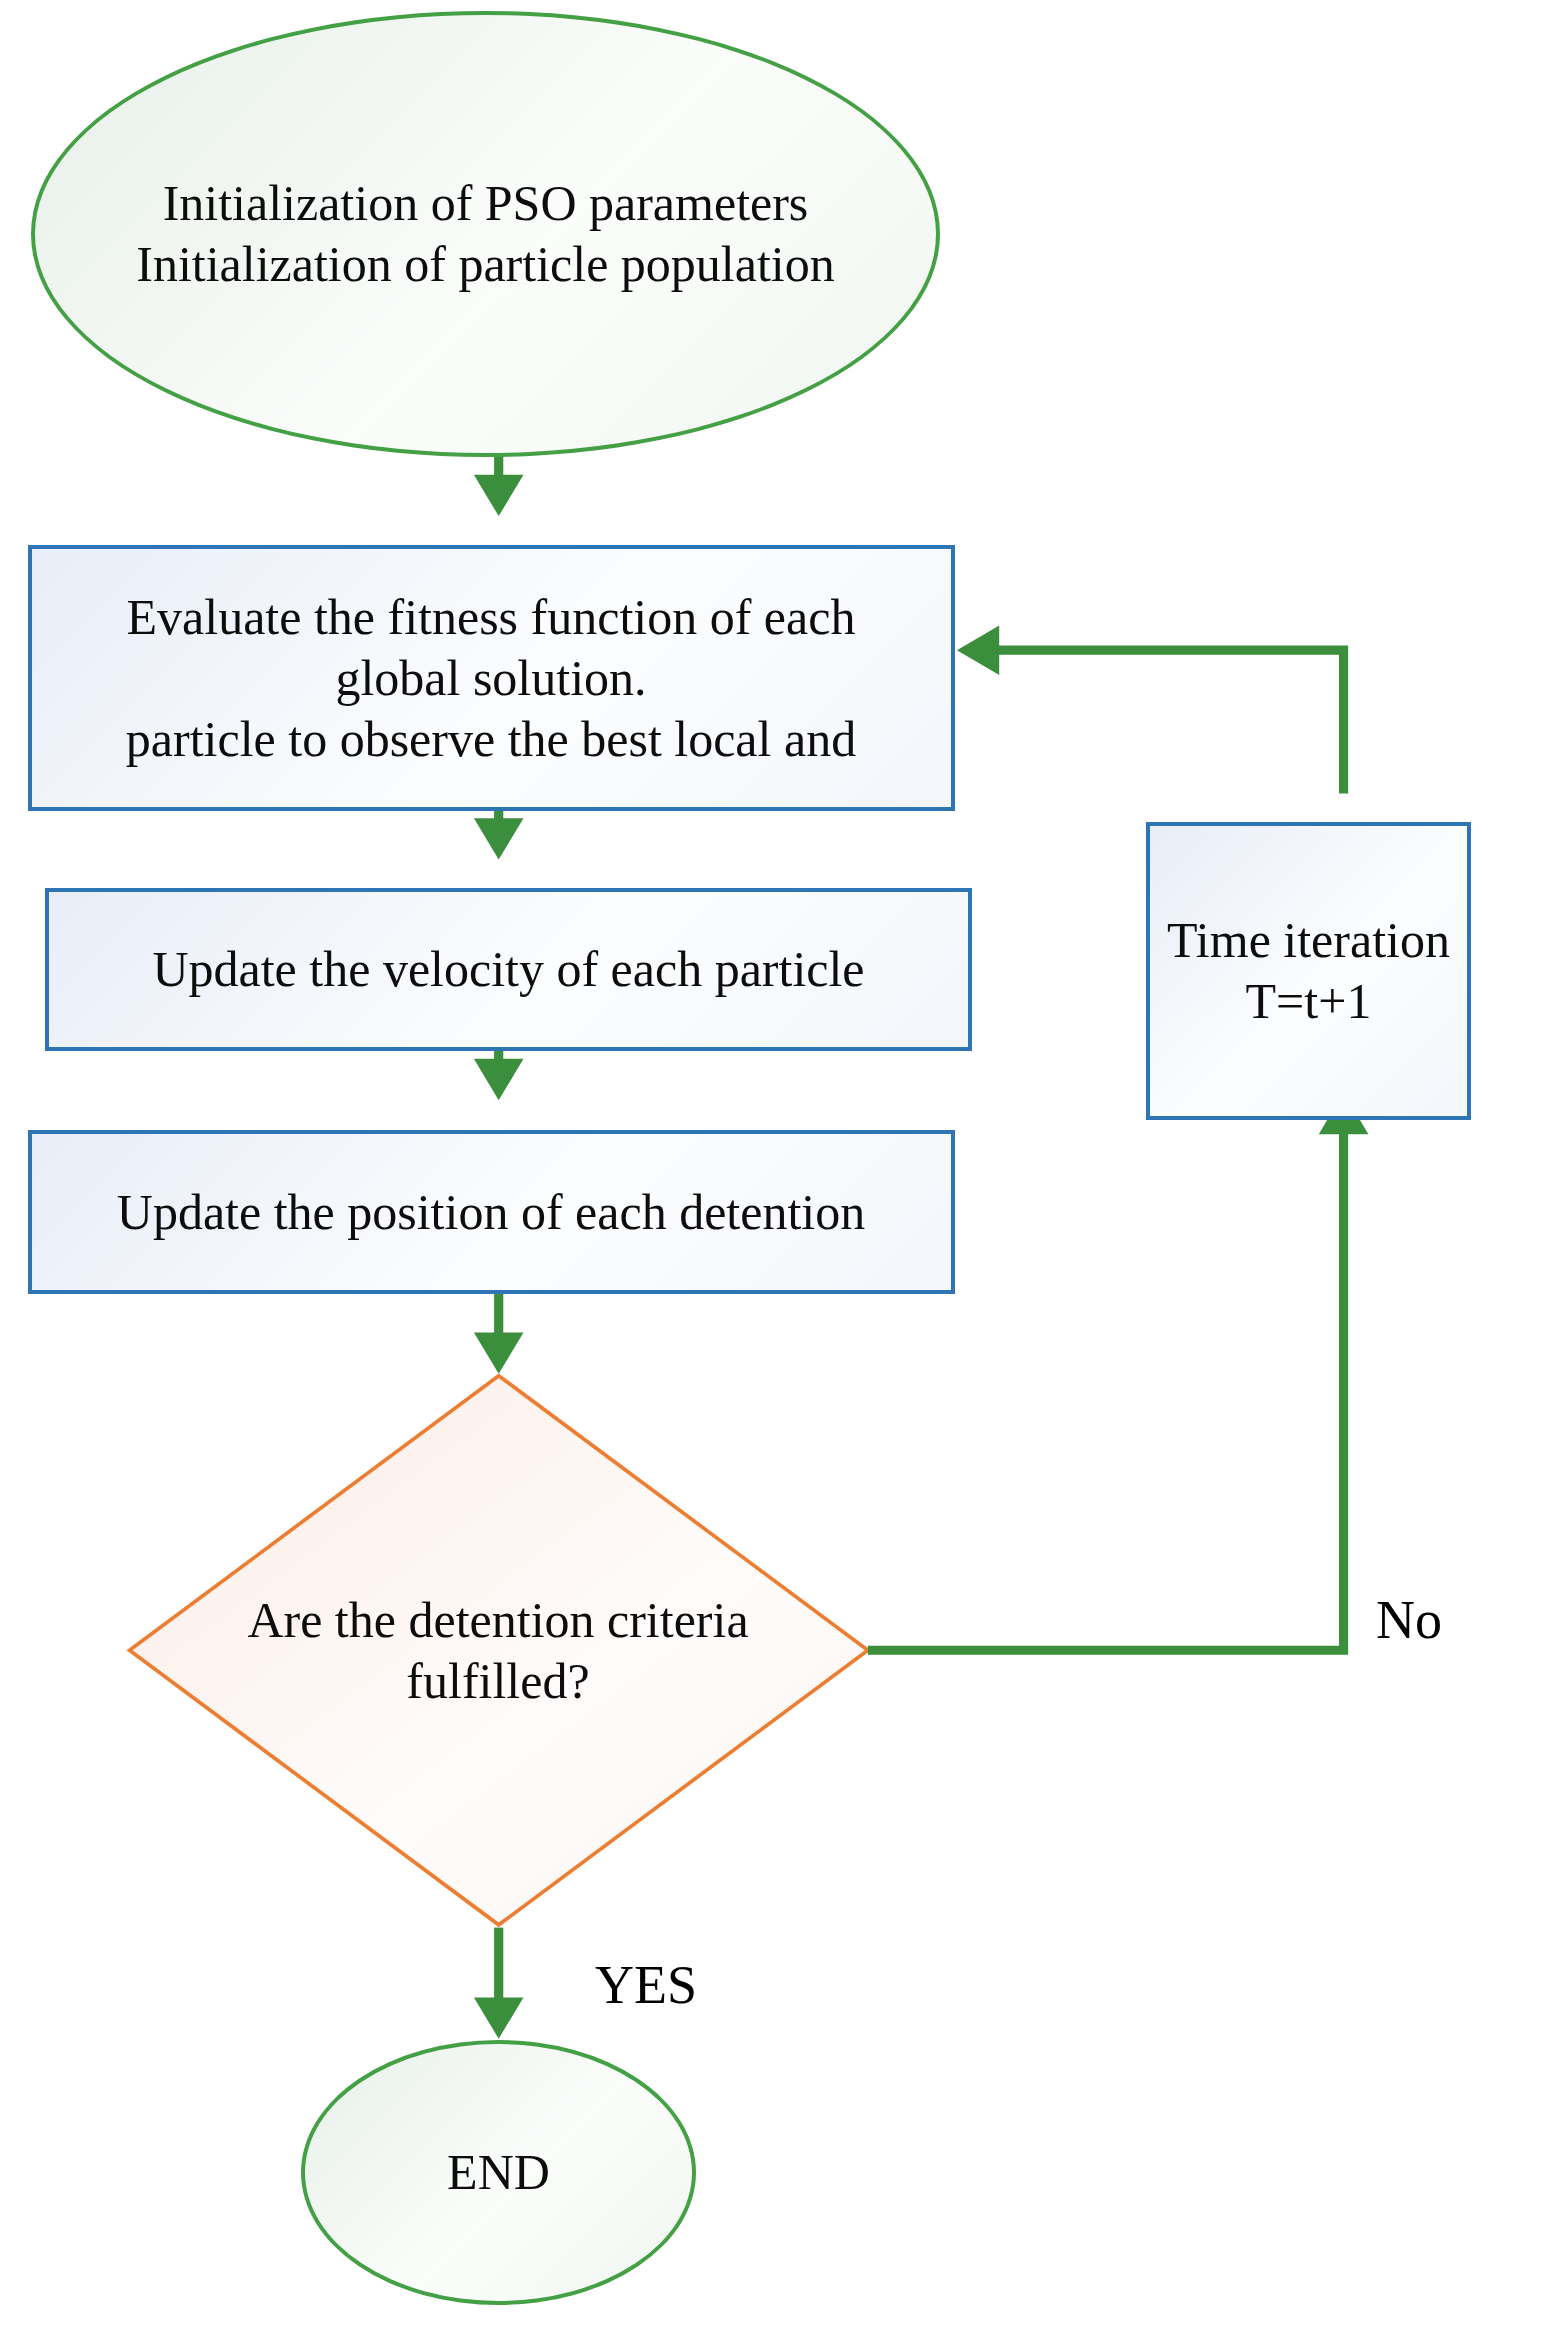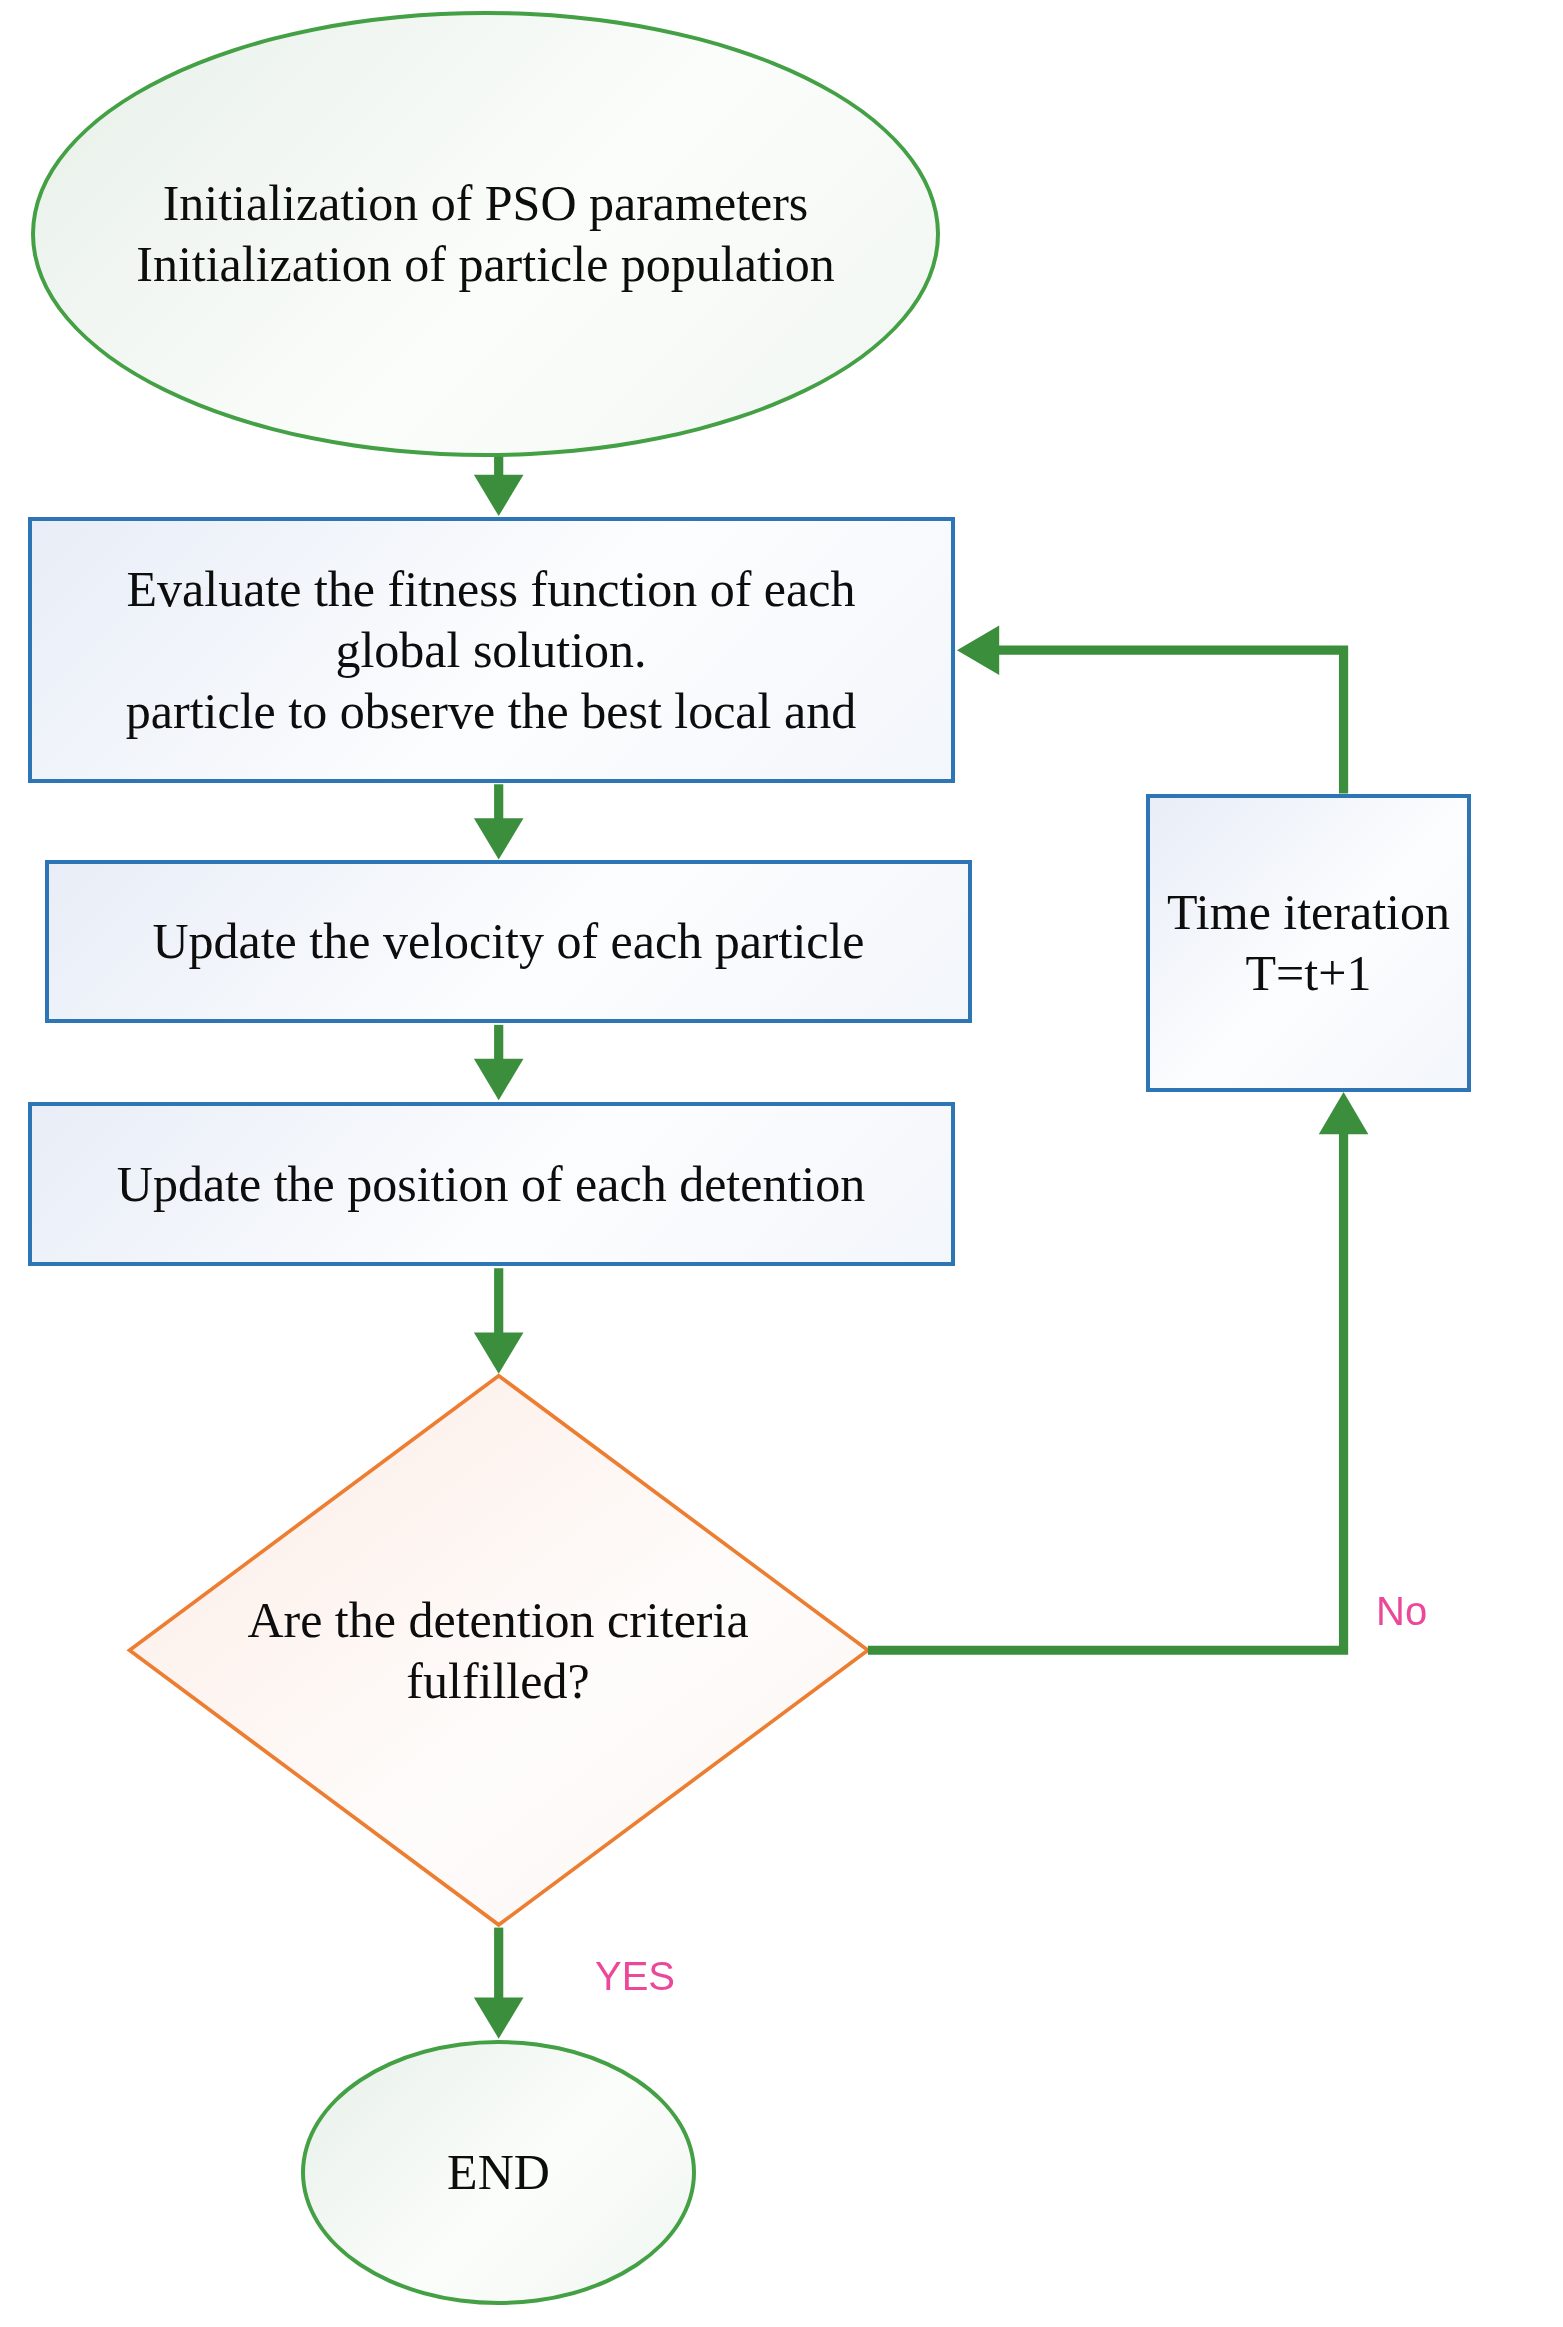--- a/index.html
+++ b/index.html
@@ -28,34 +28,35 @@
     white-space:nowrap;
   }
   .ellipse{
     border:4.6px solid #44a044;
     border-radius:50%;
     background:linear-gradient(135deg,#e7efe8 0%,#fbfdfb 55%,#f1f6f1 100%);
   }
   .rect{
     border:4.6px solid #2e75b6;
     background:linear-gradient(135deg,#e8edf7 0%,#fcfdfe 55%,#f3f6fb 100%);
+    margin-top:28px;
   }
   .diamond-textbox{
     position:absolute;
     display:flex;
     flex-direction:column;
     align-items:center;
     justify-content:center;
     text-align:center;
   }
   .edge-label{
     position:absolute;
-    font-family:Liberation Sans, sans-serif;
-    font-size:40px;
-    color:#ec4899;
+    font-family:Liberation Serif, serif;
+    font-size:54px;
+    color:#000000;
     white-space:nowrap;
   }
 </style>
 </head>
 <body>
 
 <div id="canvas">
 
   <svg id="wires" viewBox="0 0 1703 2535">
     <defs>

